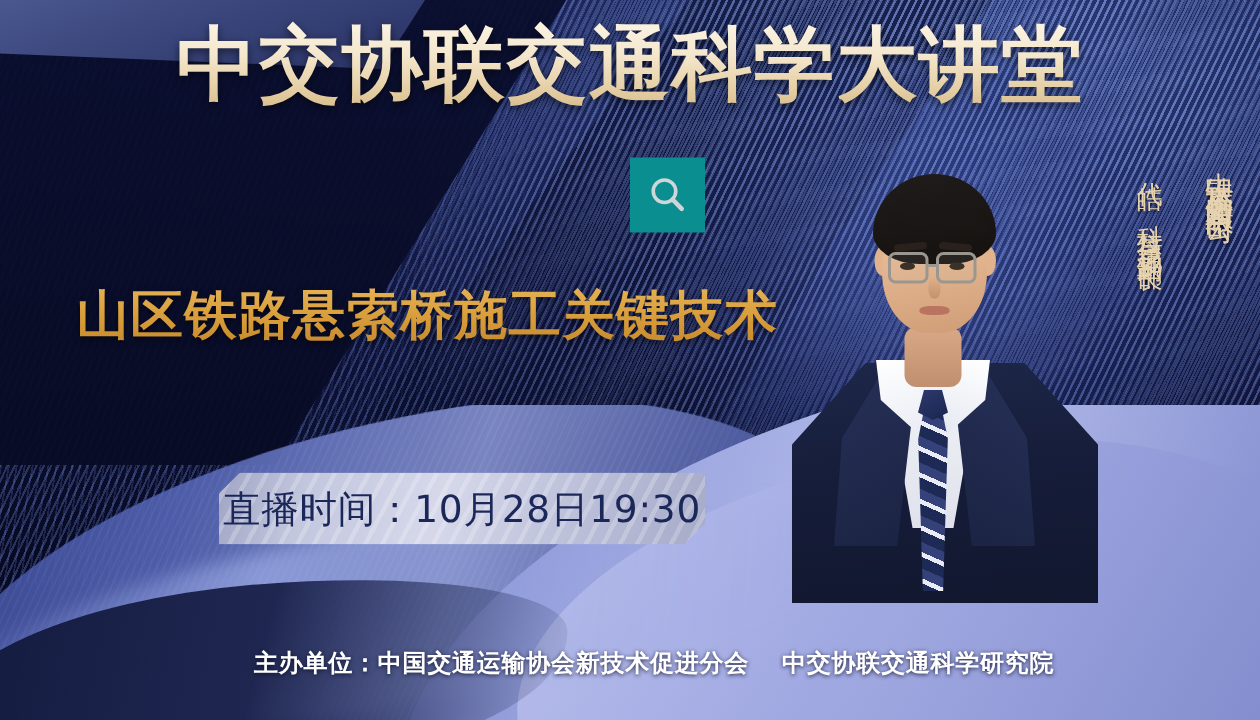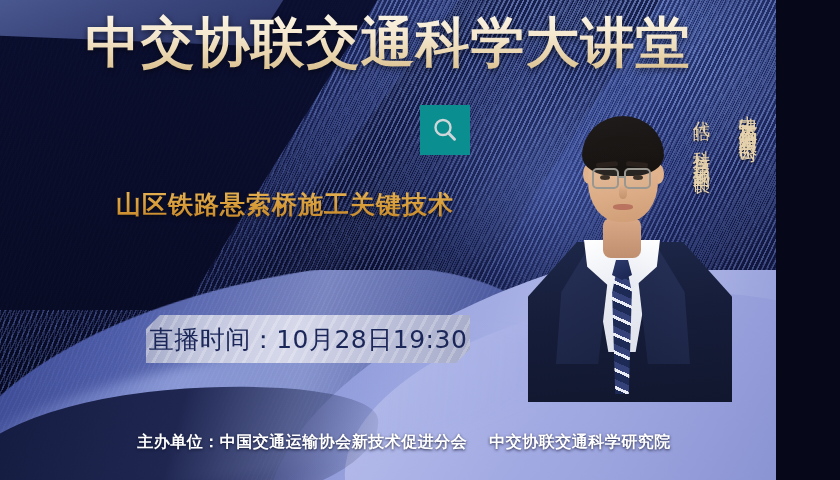--- a/index.html
+++ b/index.html
@@ -1,20 +1,20 @@
 <!DOCTYPE html>
 <html><head>
 <meta charset="utf-8">
 <style>
   html,body{margin:0;padding:0;background:#06081a;}
   *{box-sizing:border-box;}
 
   .poster{
     position:relative;
-    width:776px;height:480px;
+    width:840px;height:480px;
     overflow:hidden;
     font-family:"Liberation Sans","DejaVu Sans",sans-serif;
     background:#0a0f2c;
   }
 
   
   .bg-base{
     position:absolute;inset:0;
     background:
       radial-gradient(120% 90% at 78% 8%, #2b3c7a 0%, #1a2356 32%, #0d1236 62%, #070a22 100%),
@@ -157,21 +157,21 @@
     width:50px;height:50px;
     background:#0a8e8f;
     display:flex;align-items:center;justify-content:center;
   }
   .search-box svg{display:block;}
 
   
   .lecture{
     position:absolute;left:20px;top:188px;width:530px;
     text-align:center;
-    font-size:25px;font-weight:bold;line-height:1.32;
+    font-size:35px;font-weight:bold;line-height:1.32;
     color:#d59b3c;
     background:linear-gradient(180deg,#e7b557 0%,#d79b38 55%,#c2862b 100%);
     -webkit-background-clip:text;background-clip:text;
     -webkit-text-fill-color:transparent;color:transparent;
     filter:drop-shadow(0 2px 2px rgba(0,0,0,.5));
     letter-spacing:1px;
     font-family:"DejaVu Sans","Liberation Sans",sans-serif;
   }
 
   

